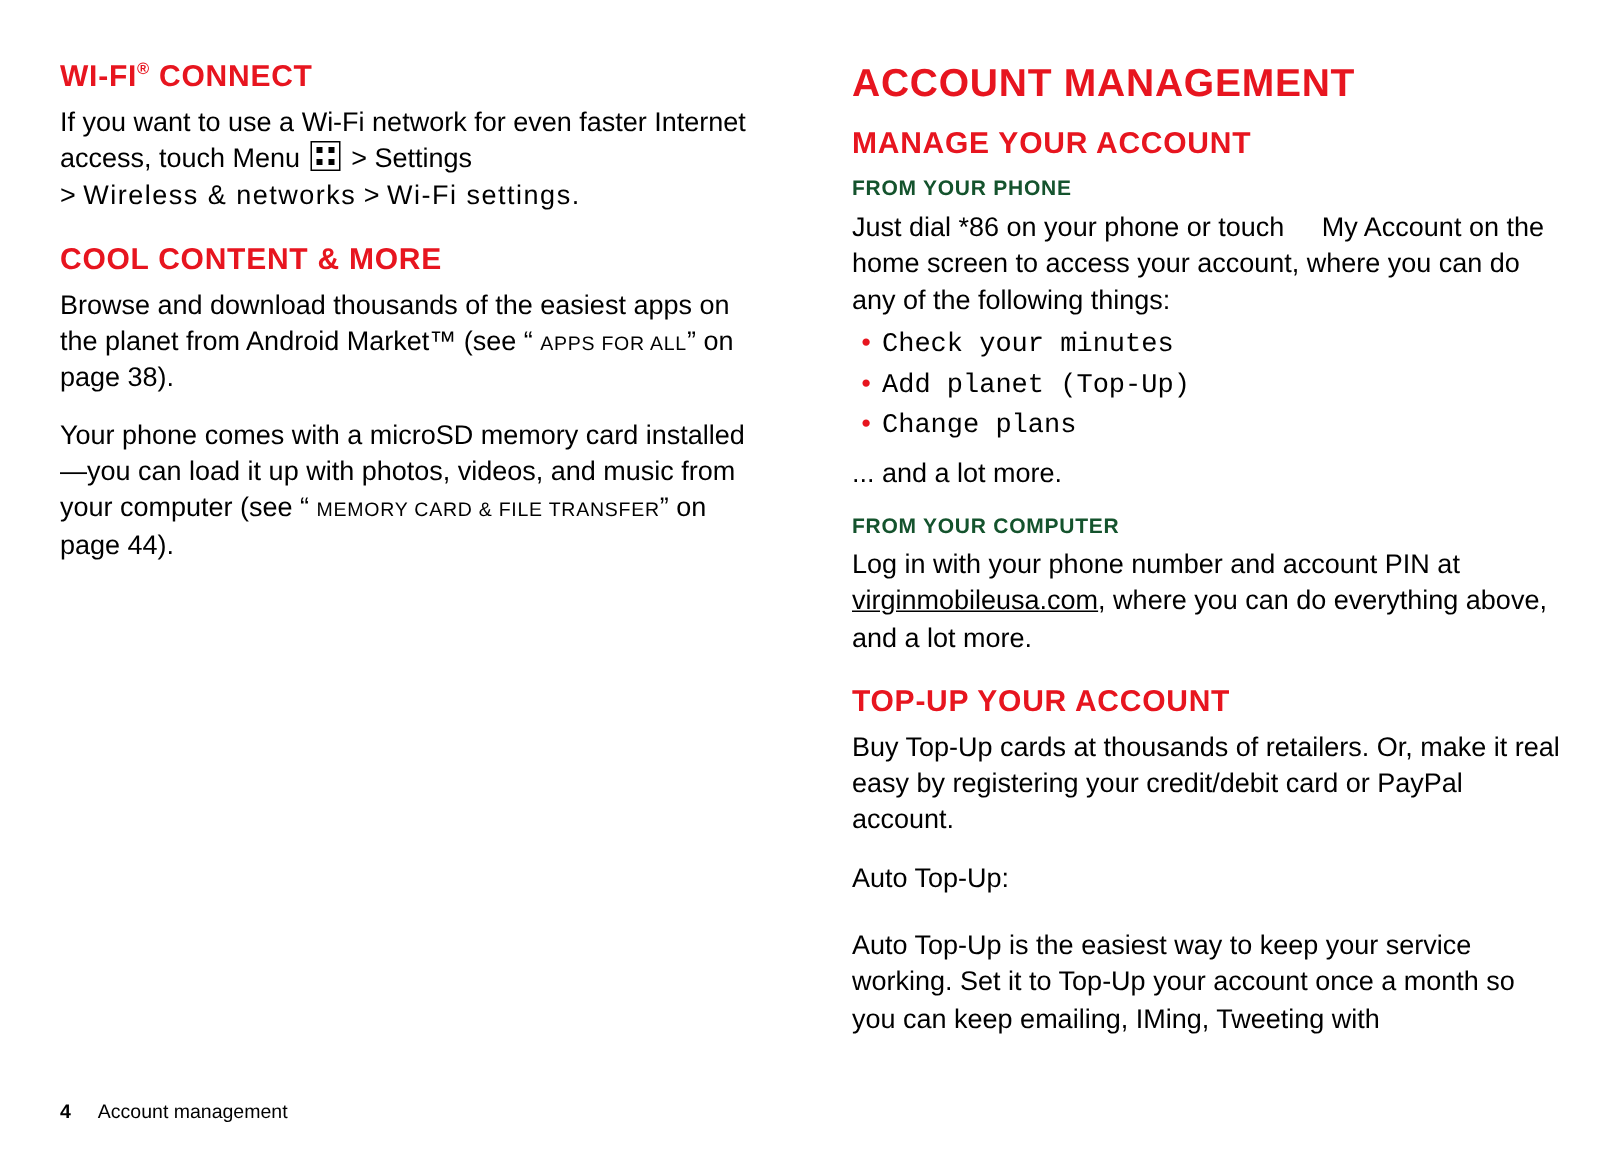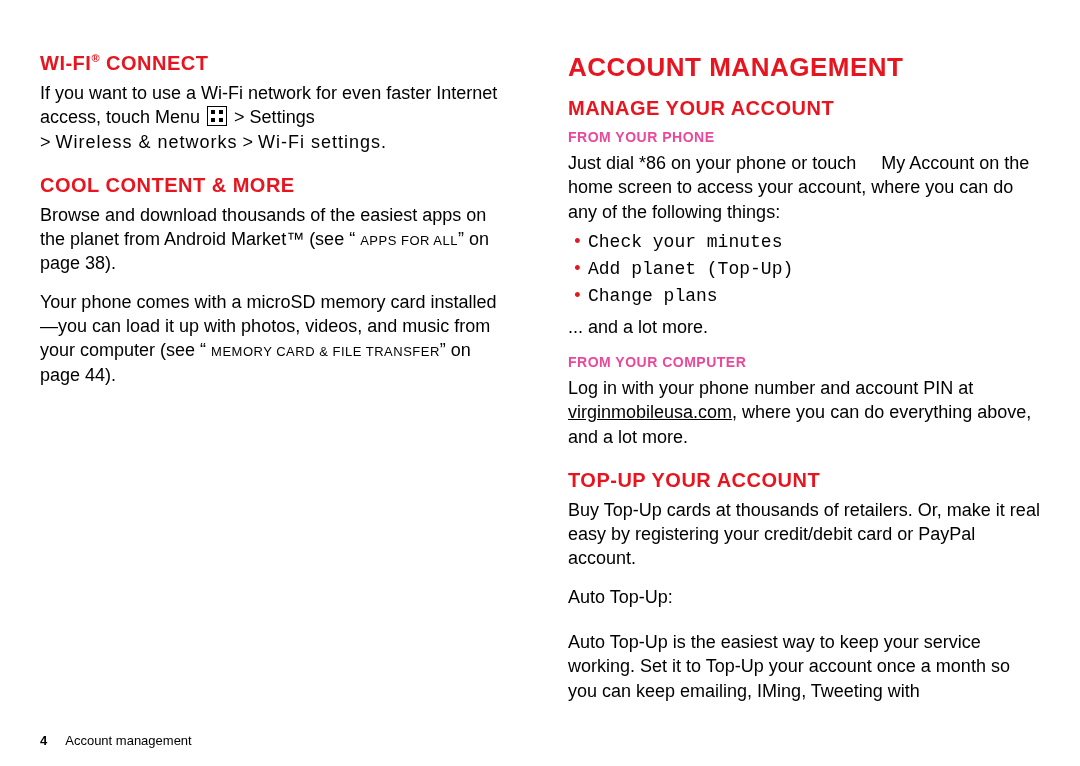--- a/index.html
+++ b/index.html
@@ -1,21 +1,21 @@
 <!DOCTYPE html>
 <html><head>
 <meta charset="utf-8">
 <style>
   html,body{margin:0;padding:0;background:#fff;color:#000;}
   body{width:1080px;height:766px;font-family:Arial,Helvetica,sans-serif;font-size:18px;line-height:1.35;position:relative;}
-  .page{display:flex;padding:44px 40px 0 40px;gap:56px;justify-content:flex-end;}
+  .page{display:flex;padding:32px 40px 0 40px;gap:56px;justify-content:flex-end;}
   .col{flex:1;min-width:0;}
   .h1{color:#e7151f;font-weight:900;font-size:26px;letter-spacing:0.5px;margin:6px 0 10px 0;font-stretch:condensed;text-transform:uppercase;}
   .h2{color:#e7151f;font-weight:900;font-size:20px;letter-spacing:0.5px;margin:18px 0 4px 0;text-transform:uppercase;}
-  .h3{color:#ec4899;font-weight:900;font-size:14px;letter-spacing:0.5px;margin:6px 0 2px 0;text-transform:uppercase;}
+  .h3{color:#14532d;font-weight:900;font-size:14px;letter-spacing:0.5px;margin:6px 0 2px 0;text-transform:uppercase;}
   .p{margin:4px 0 14px 0;}
   .sup{font-size:11px;vertical-align:super;}
   .menu-icon{display:inline-block;width:18px;height:18px;border:1.5px solid #000;position:relative;vertical-align:-3px;margin:0 2px;}
   .menu-icon::before{content:"";position:absolute;left:3px;top:3px;width:4px;height:4px;background:#000;box-shadow:8px 0 0 #000,0 8px 0 #000,8px 8px 0 #000;}
   .tracked{letter-spacing:1px;}
   .smallcaps{font-weight:400;font-size:13px;letter-spacing:0.5px;text-transform:uppercase;}
   ul.b{list-style:none;margin:2px 0 6px 0;padding:0;font-family:Liberation Mono, monospace;}
   ul.b li{padding-left:20px;position:relative;margin:3px 0;}
   ul.b li::before{content:"•";color:#e7151f;position:absolute;left:4px;top:0;font-size:18px;}
   .underline{text-decoration:underline;}

